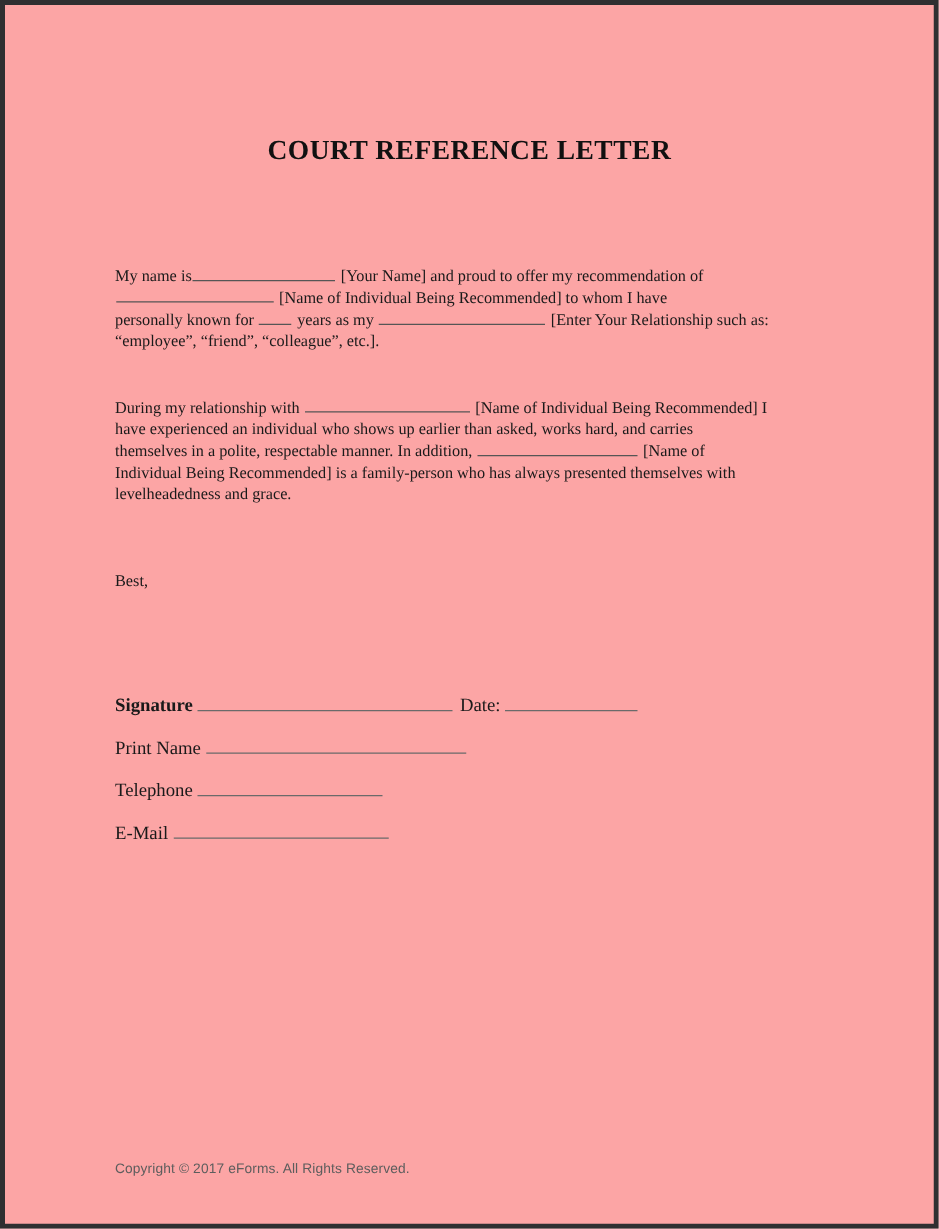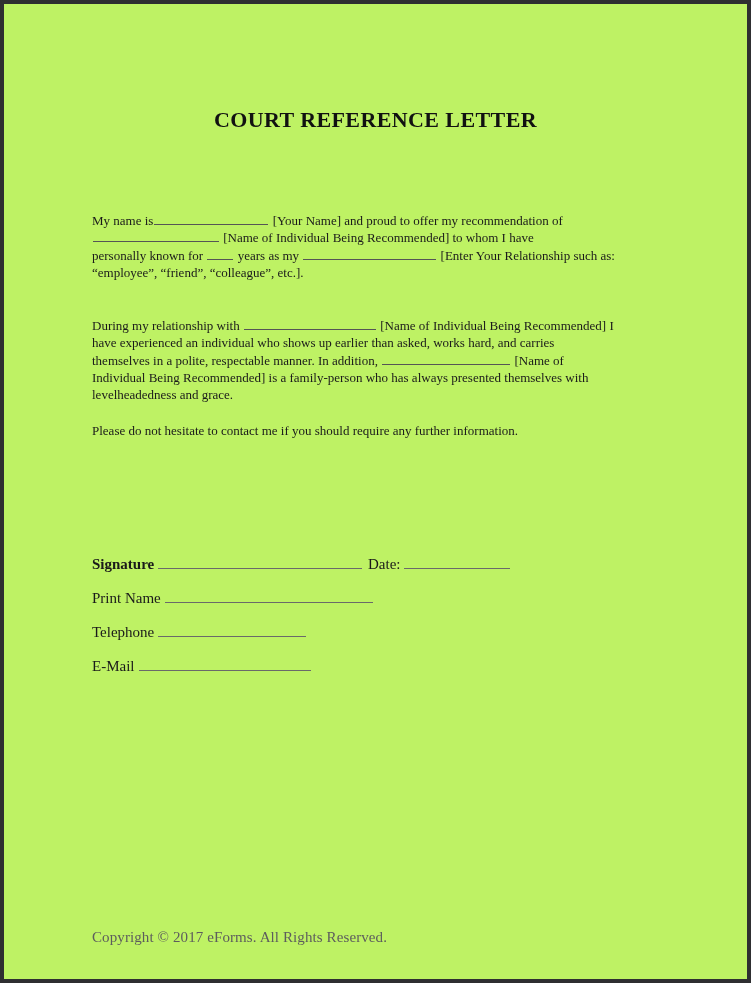--- a/index.html
+++ b/index.html
@@ -5,21 +5,21 @@
   html, body {
     margin: 0;
     padding: 0;
     background: #ffffff;
   }
   .page {
     position: relative;
     width: 751px;
     height: 983px;
     box-sizing: border-box;
-    background: #bef264;
+    background: #fca5a5;
     border: 4px solid #2f2f31;
     overflow: hidden;
     font-family: "Liberation Serif", "DejaVu Serif", serif;
     color: #1a1a1a;
   }
   .doc-title {
     position: absolute;
     top: 103px;
     left: 0;
     width: 100%;
@@ -91,22 +91,22 @@
   .r-addr   { width: 208px; }
   .r-city   { width: 106px; }
   .r-state  { width: 82px; }
   .r-tel    { width: 148px; }
   .r-mail   { width: 172px; }
 
   .footer {
     position: absolute;
     left: 88px;
     top: 925px;
-    font-family: Liberation Serif, serif;
-    font-size: 15px;
+    font-family: Liberation Sans, sans-serif;
+    font-size: 11px;
     color: #5d5d5d;
     letter-spacing: 0.1px;
   }
 </style>
 </head>
 <body>
 
 <div class="page">
 
   <div class="doc-title">COURT REFERENCE LETTER</div>
@@ -115,24 +115,24 @@
 
 
     <p class="para"><span>My name is</span><span class="blank b-115"></span> <span>[Your Name] and proud to offer my recommendation of</span><br><span class="blank b-125"></span> <span>[Name of Individual Being Recommended] to whom I have</span><br><span>personally known for</span> <span class="blank b-25"></span> <span>years as my</span> <span class="blank b-130"></span> <span>[Enter Your Relationship such as:</span><br><span>“employee”, “friend”, “colleague”, etc.].</span></p>
 
     <div class="gap-1"></div>
 
     <p class="para"><span>During my relationship with</span> <span class="blank b-132"></span> <span>[Name of Individual Being Recommended] I</span><br><span>have experienced an individual who shows up earlier than asked, works hard, and carries</span><br><span>themselves in a polite, respectable manner. In addition,</span> <span class="blank b-128"></span> <span>[Name of</span><br><span>Individual Being Recommended] is a family-person who has always presented themselves with</span><br><span>levelheadedness and grace.</span></p>
 
     <div class="gap-2"></div>
 
-    <p class="para">Please do not hesitate to contact me if you should require any further information.</p>
 
     <div class="gap-3"></div>
 
+    <p class="para">Best,</p>
 
   </div>
 
   <div class="sig-block">
 
     <div class="sig-row">
       <span class="sig-label bold">Signature</span><span class="rule r-sign"></span> <span class="sig-label">Date:</span><span class="rule r-date"></span>
     </div>
 
     <div class="sig-row">

